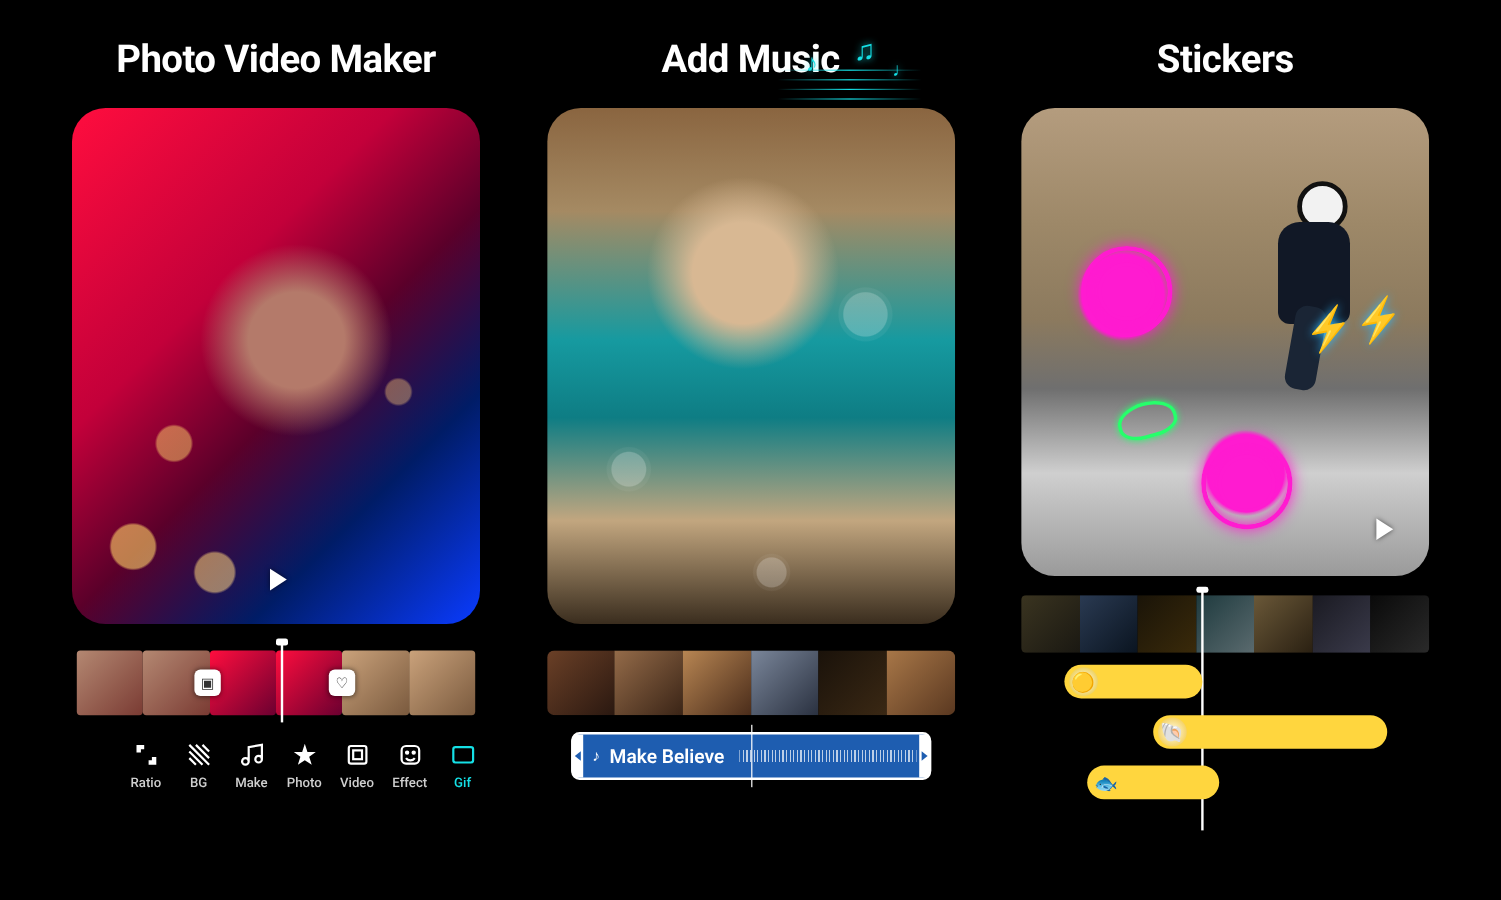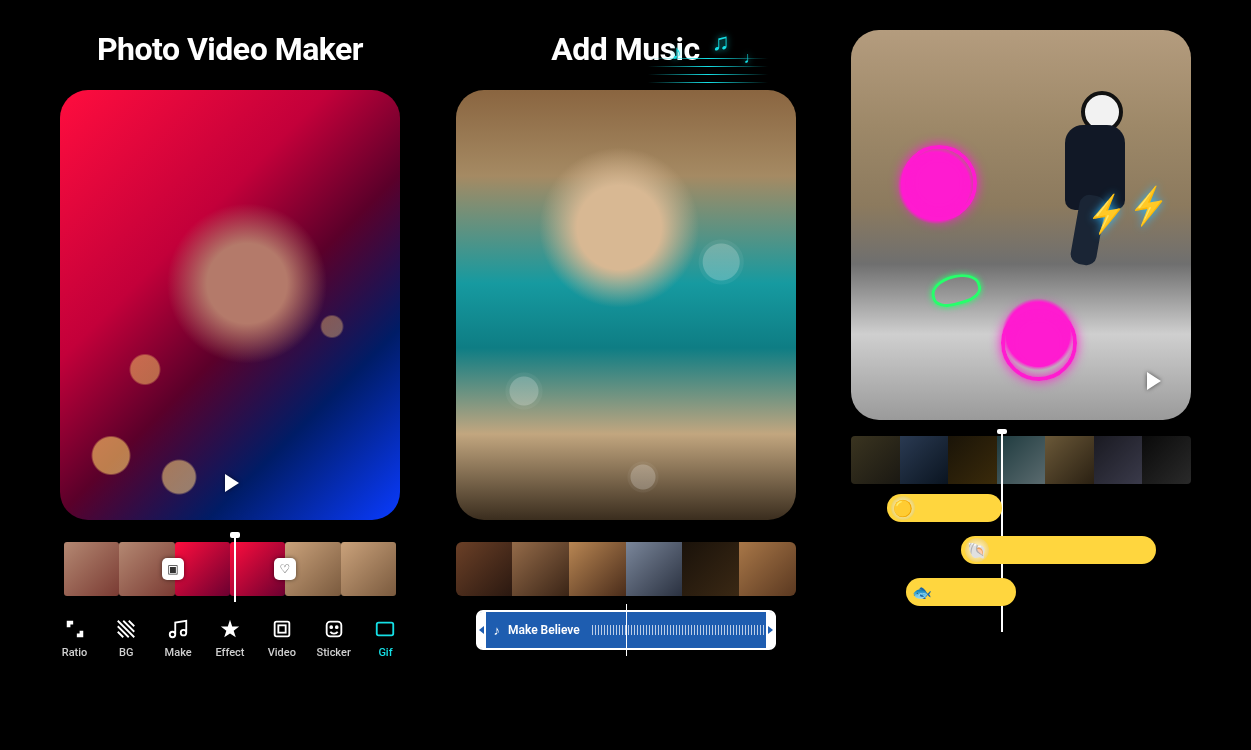--- a/index.html
+++ b/index.html
@@ -119,21 +119,21 @@
     display:flex; align-items:center; justify-content:center; color:#333; font-size:12px;
     box-shadow:0 0 4px rgba(0,0,0,.5);
   }
   .thumbs-row .playhead {
     position:absolute; top:-6px; bottom:-6px; left:170px; width:2px; background:#fff;
   }
   .thumbs-row .playhead::before { content:""; position:absolute; top:-4px; left:-4px; width:10px; height:6px; background:#fff; border-radius:2px; }
 
   
   .tool-row {
-    margin-top: 20px; width: 355px; display:flex; justify-content:space-between;
+    margin-top: 20px; width: 355px; display:flex; justify-content:flex-end;
   }
   .tool { width:44px; display:flex; flex-direction:column; align-items:center; gap:4px; cursor:pointer; }
   .tool .icon { width:26px; height:26px; display:flex; align-items:center; justify-content:center; color:#fff; }
   .tool .label { font-size:11px; color:#cfcfcf; font-weight:500; }
   .tool.accent .icon, .tool.accent .label { color:#15e0e6; }
 
   
   .p2-thumbs {
     margin-top:22px; width:340px; height:54px; display:flex; border-radius:6px; overflow:hidden;
   }
@@ -149,21 +149,21 @@
     display:flex; align-items:center; padding:0 10px; gap:8px;
     box-shadow:0 2px 6px rgba(0,0,0,.4);
   }
   .music-clip .handle { position:absolute; top:0; bottom:0; width:10px; background:#fff; }
   .music-clip .handle.left{ left:-2px; border-radius:6px 0 0 6px;}
   .music-clip .handle.right{ right:-2px; border-radius:0 6px 6px 0;}
   .music-clip .handle::after{content:""; position:absolute; left:3px; top:50%; transform:translateY(-50%); width:0; height:0;}
   .music-clip .handle.left::after{ border-right:5px solid #1e5db0; border-top:4px solid transparent; border-bottom:4px solid transparent;}
   .music-clip .handle.right::after{ left:2px; border-left:5px solid #1e5db0; border-top:4px solid transparent; border-bottom:4px solid transparent;}
   .music-clip .note-icon{ color:#fff; font-size:13px; margin-left:6px;}
-  .music-clip .title{ font-size:12px; color:#fff; font-weight:600; white-space:nowrap;}
+  .music-clip .title{ font-size:16px; color:#fff; font-weight:600; white-space:nowrap;}
   .music-clip .wave{ flex:1; height:16px; margin-left:4px;
     background:
       repeating-linear-gradient(90deg, rgba(255,255,255,.7) 0 1px, transparent 1px 3px);
     mask: linear-gradient(180deg, transparent 0 3px, #000 3px 13px, transparent 13px 16px);
     border-radius:2px;
   }
   .music-clip .ph { position:absolute; left:50%; top:-8px; bottom:-8px; width:1px; background:#fff; }
 
   
   .p3-timeline {
@@ -238,41 +238,41 @@
           </svg>
       </span>
       <span class="label">Make</span>
     </div>
     <div class="tool">
       <span class="icon">
         <svg viewBox="0 0 24 24" width="22" height="22" fill="currentColor">
             <path d="M12 2l2.4 7.4H22l-6 4.4 2.3 7.2L12 17l-6.3 4 2.3-7.2-6-4.4h7.6z"></path>
           </svg>
       </span>
-      <span class="label">Effect</span>
+      <span class="label">Photo</span>
     </div>
     <div class="tool">
       <span class="icon">
         <svg viewBox="0 0 24 24" width="22" height="22" fill="none" stroke="currentColor" stroke-width="2">
             <rect x="4" y="4" width="16" height="16" rx="2"></rect>
             <rect x="8" y="8" width="8" height="8"></rect>
           </svg>
       </span>
       <span class="label">Video</span>
     </div>
     <div class="tool">
       <span class="icon">
         <svg viewBox="0 0 24 24" width="22" height="22" fill="none" stroke="currentColor" stroke-width="2">
             <rect x="4" y="4" width="16" height="16" rx="4"></rect>
             <circle cx="9" cy="10" r="1" fill="currentColor"></circle>
             <circle cx="15" cy="10" r="1" fill="currentColor"></circle>
             <path d="M8 15c1 1.5 2.5 2 4 2s3-.5 4-2"></path>
           </svg>
       </span>
-      <span class="label">Sticker</span>
+      <span class="label">Effect</span>
     </div>
     <div class="tool accent">
       <span class="icon">
         <svg viewBox="0 0 24 24" width="22" height="22" fill="none" stroke="currentColor" stroke-width="2">
             <rect x="3" y="5" width="18" height="14" rx="2"></rect>
           </svg>
       </span>
       <span class="label">Gif</span>
     </div>
   </div>
@@ -306,20 +306,21 @@
     <div class="handle left"></div>
     <span class="note-icon">♪</span>
     <span class="title">Make Believe</span>
     <div class="wave"></div>
     <div class="ph"></div>
     <div class="handle right"></div>
   </div>
 </div>
 
 <div class="panel">
+  <h2 class="panel-title">Stickers</h2>
   <div class="preview preview-3">
     <div class="neon-wheel w1"></div>
     <div class="neon-wheel w2"></div>
     <div class="green-squiggle"></div>
     <div class="rider">
       <div class="helmet"></div>
         <div class="body"></div>
         <div class="leg"></div>
     </div>
     <div class="lightning">⚡⚡</div>

